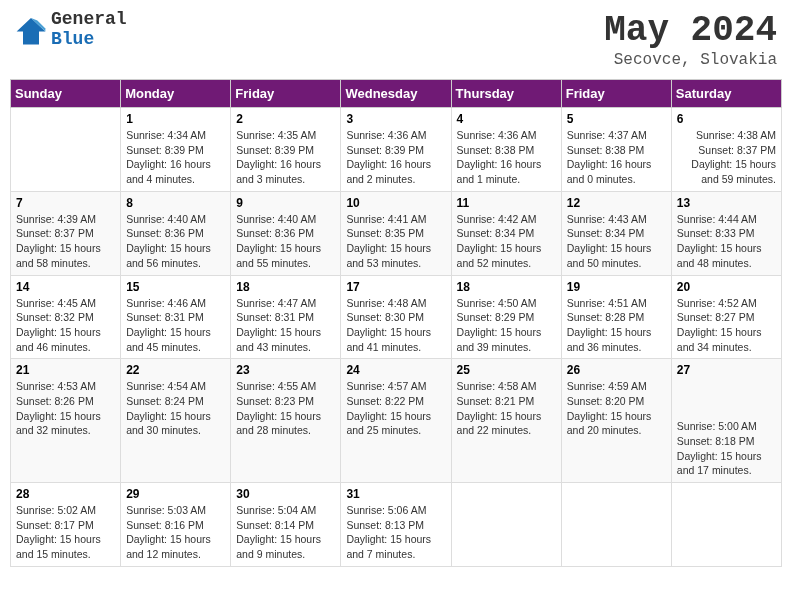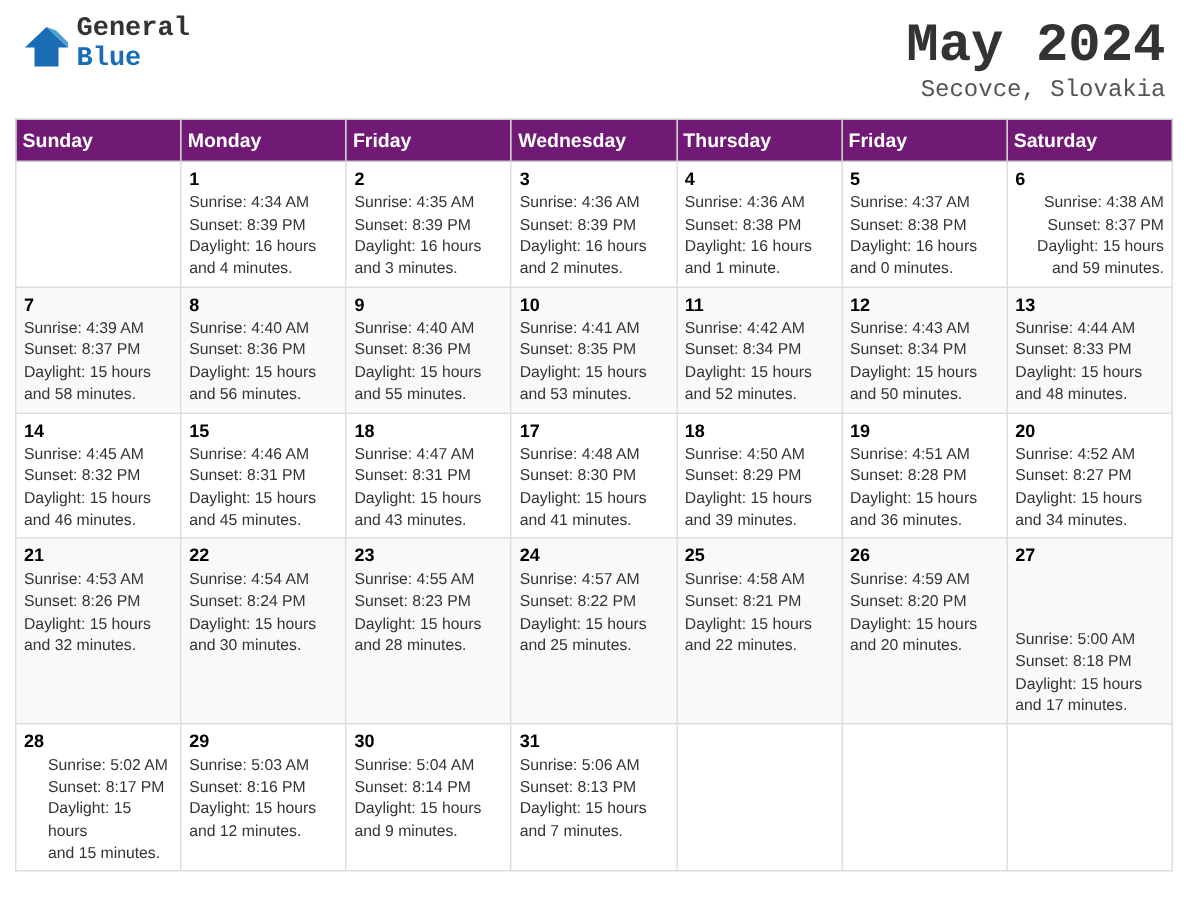--- a/index.html
+++ b/index.html
@@ -322,21 +322,21 @@
           <span class="day-num">27</span>
           <div class="day-info" style="white-space: pre-line; margin-top: 42px;">Sunrise: 5:00 AM
 Sunset: 8:18 PM
 Daylight: 15 hours
 and 17 minutes.</div>
         </td>
       </tr>
       <tr>
         <td>
           <span class="day-num">28</span>
-          <div class="day-info" style="white-space: pre-line; margin-left: 16px;">Sunrise: 5:02 AM
+          <div class="day-info" style="white-space: pre-line;">Sunrise: 5:02 AM
 Sunset: 8:17 PM
 Daylight: 15 hours
 and 15 minutes.</div>
         </td>
         <td>
           <span class="day-num">29</span>
           <div class="day-info" style="white-space: pre-line;">Sunrise: 5:03 AM
 Sunset: 8:16 PM
 Daylight: 15 hours
 and 12 minutes.</div>

